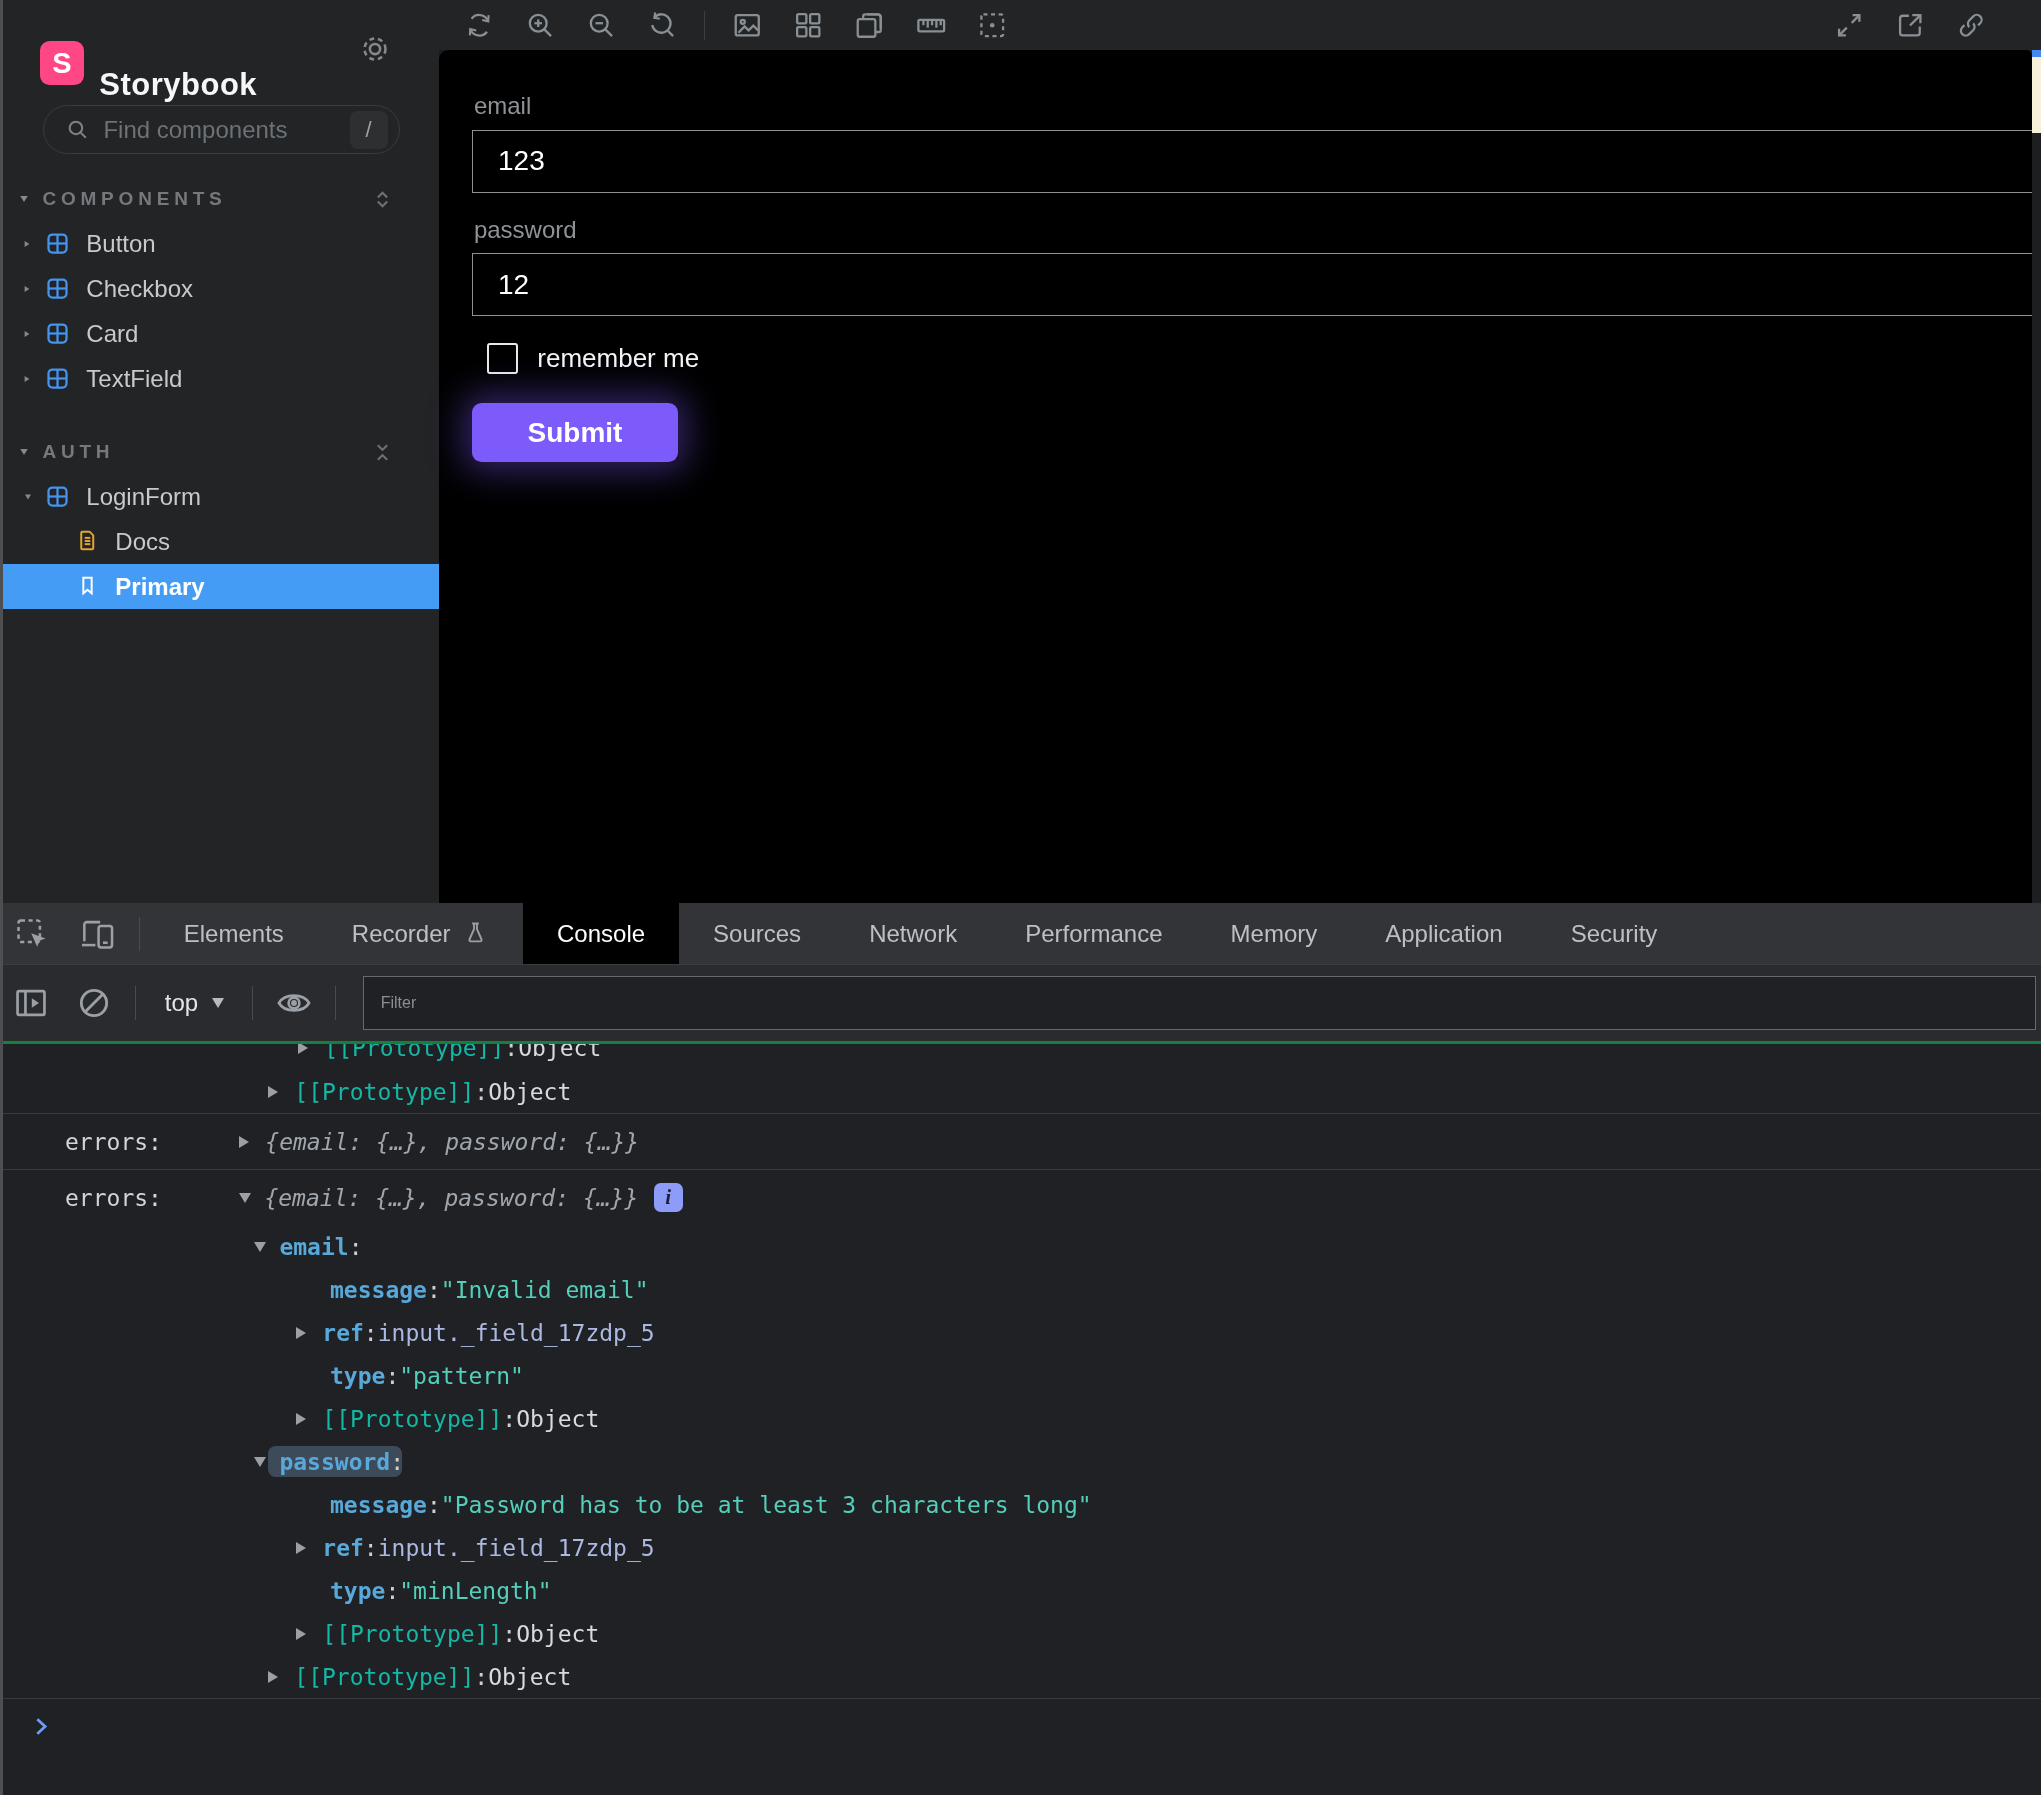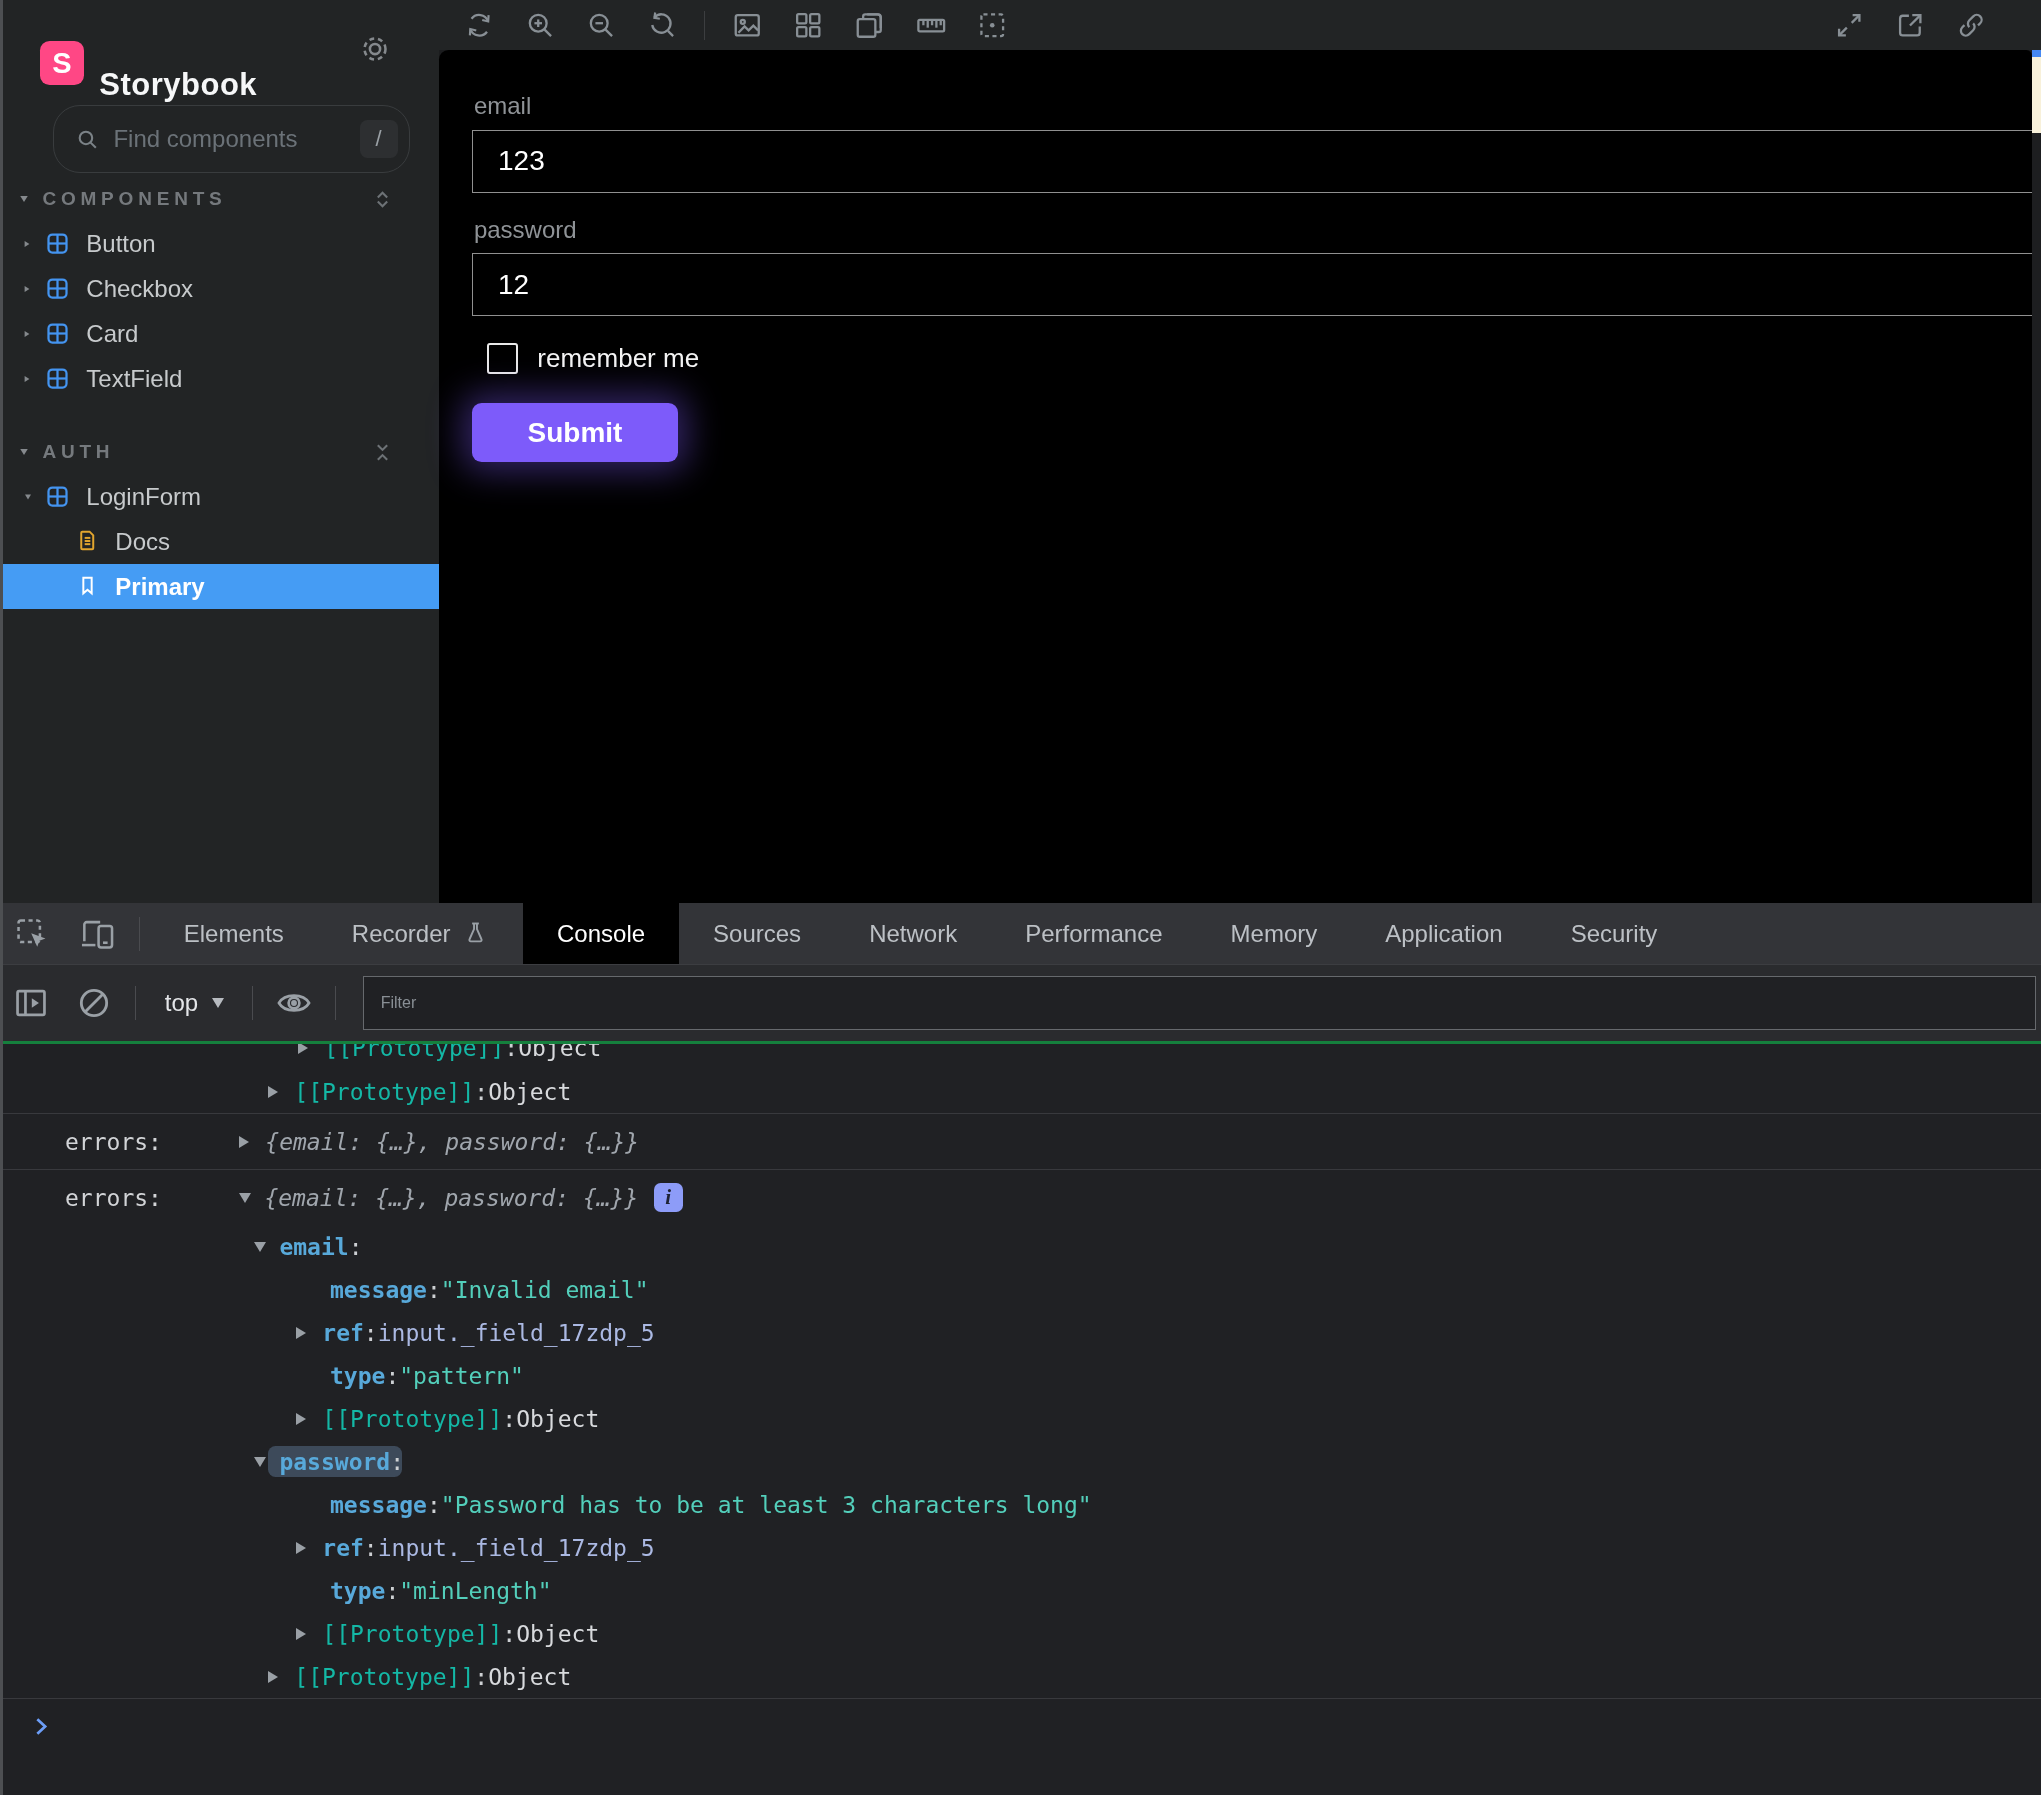--- a/index.html
+++ b/index.html
@@ -7,21 +7,21 @@
        font-family:"Liberation Sans",sans-serif;}
   #app::before{content:"";position:absolute;left:0;top:0;width:2.9px;height:1795px;background:#4d4f52;z-index:50;}
 
   
   .sidebar{position:absolute;left:0;top:0;width:439px;height:903px;background:#222425;}
   .brand-row{position:absolute;left:40px;top:23px;display:flex;align-items:center;gap:15.3px;}
   .logo-badge{width:44px;height:44px;border-radius:9.6px;background:#ff4785;display:flex;align-items:center;justify-content:center;
       color:#fff;font-weight:bold;font-size:29px;}
   .brand-title{color:#f6f7f8;font-size:31px;font-weight:700;letter-spacing:0.5px;margin-top:44px;}
   .gear-btn{position:absolute;right:46px;top:31px;width:36px;height:36px;color:#85898d;}
-  .searchbox{position:absolute;left:53px;top:105px;width:357px;height:68px;border:1.9px solid #393c3e;border-radius:27px;
+  .searchbox{position:absolute;left:43px;top:105px;width:357px;height:49px;border:1.9px solid #393c3e;border-radius:27px;
       display:flex;align-items:center;box-sizing:border-box;padding:0 11.5px 0 21px;}
   .searchbox .mag{width:25px;height:25px;color:#7b8287;flex:none;}
   .search-ph{margin-left:13.4px;color:#6b7278;font-size:24px;flex:1;}
   .slash-key{width:38px;height:38px;border-radius:7.6px;background:#2d2f31;color:#9aa0a5;font-size:22px;
       display:flex;align-items:center;justify-content:center;}
   .sec-head{position:relative;height:44px;display:flex;align-items:center;color:#75797d;font-size:19px;font-weight:700;letter-spacing:4.8px;}
   .sec-head .sc{margin:0 13.4px 0 19px;}
   .sec-right{position:absolute;right:44px;top:9.6px;width:25px;height:25px;color:#6d7276;}
   .tri-r{width:0;height:0;border-left:8.6px solid #85898d;border-top:5.7px solid transparent;border-bottom:5.7px solid transparent;display:inline-block;}
   .tri-d{width:0;height:0;border-top:8.6px solid #85898d;border-left:5.7px solid transparent;border-right:5.7px solid transparent;display:inline-block;}

